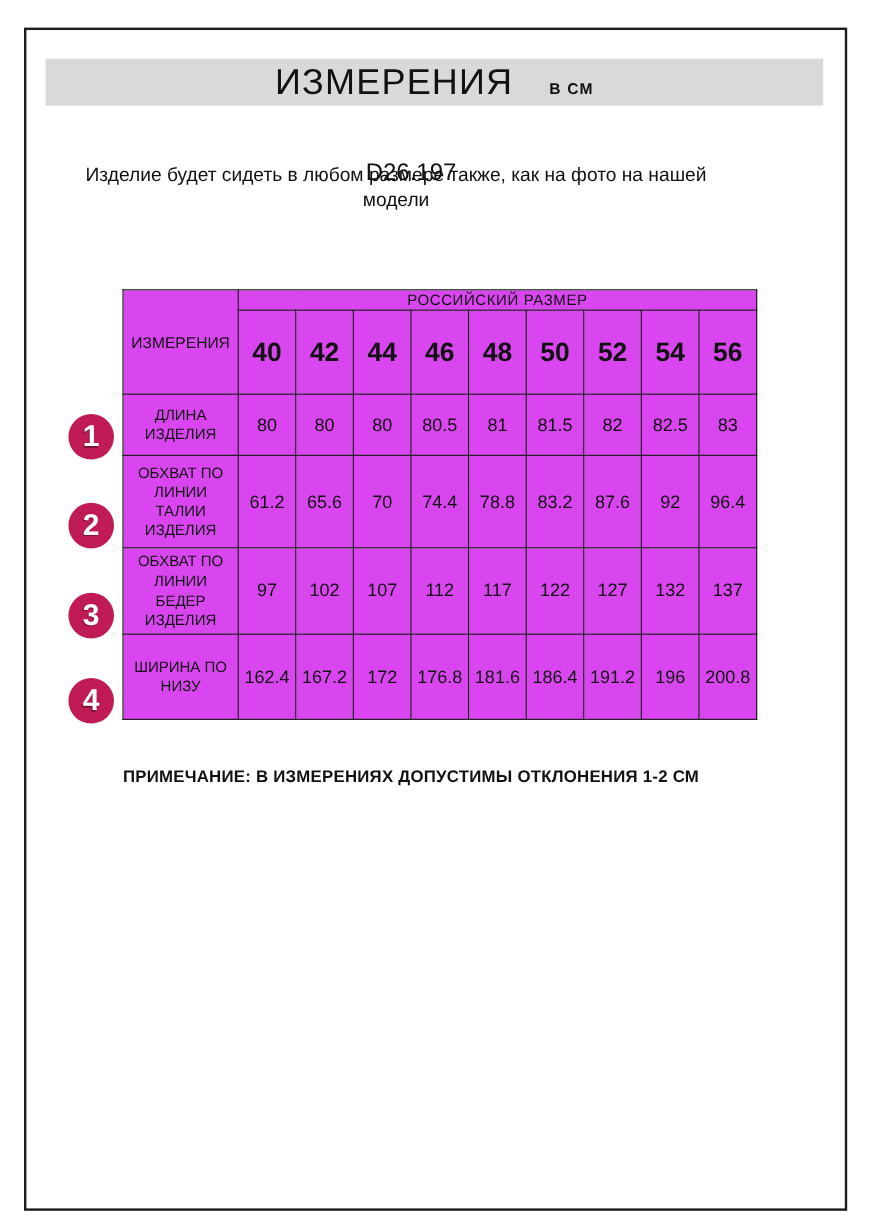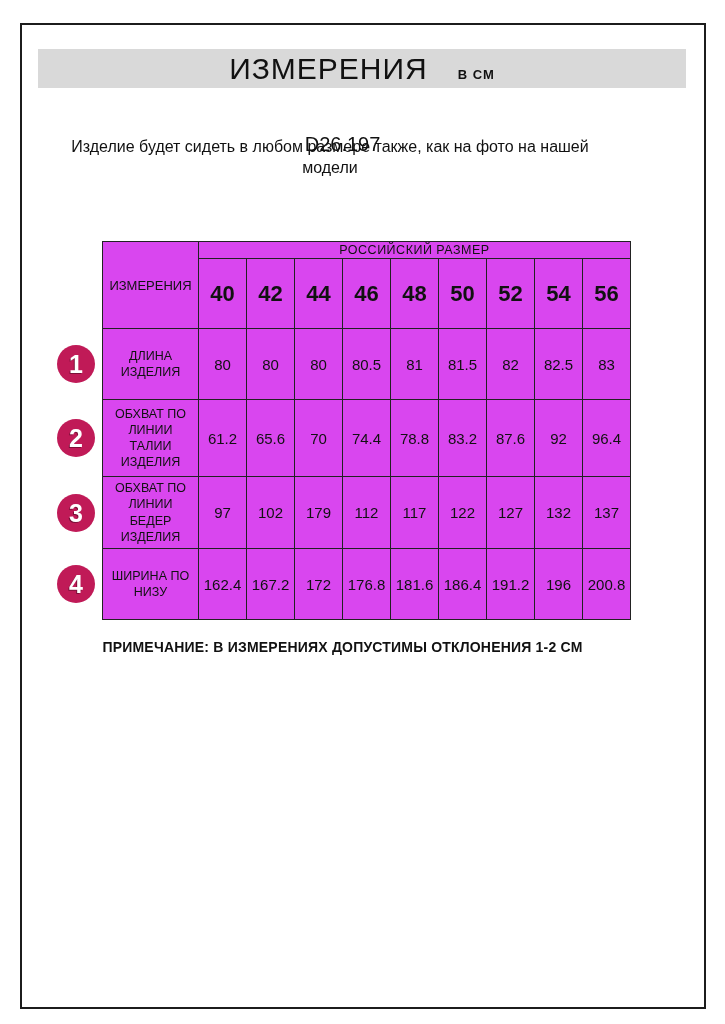--- a/index.html
+++ b/index.html
@@ -153,21 +153,21 @@
         <th class="size-cell">44</th>
         <th class="size-cell">46</th>
         <th class="size-cell">48</th>
         <th class="size-cell">50</th>
         <th class="size-cell">52</th>
         <th class="size-cell">54</th>
         <th class="size-cell">56</th>
       </tr>
   </thead>
   <tbody id="table-body">
-      <tr style="height: 71px; padding-left: 36px;">
+      <tr style="height: 51px; padding-left: 36px;">
         <th class="row-label">ДЛИНА ИЗДЕЛИЯ</th>
         <td class="value-cell">80</td>
         <td class="value-cell">80</td>
         <td class="value-cell">80</td>
         <td class="value-cell">80.5</td>
         <td class="value-cell">81</td>
         <td class="value-cell">81.5</td>
         <td class="value-cell">82</td>
         <td class="value-cell">82.5</td>
         <td class="value-cell">83</td>
@@ -181,21 +181,21 @@
         <td class="value-cell">78.8</td>
         <td class="value-cell">83.2</td>
         <td class="value-cell">87.6</td>
         <td class="value-cell">92</td>
         <td class="value-cell">96.4</td>
       </tr>
       <tr style="height: 72px;">
         <th class="row-label">ОБХВАТ ПО ЛИНИИ БЕДЕР ИЗДЕЛИЯ</th>
         <td class="value-cell">97</td>
         <td class="value-cell">102</td>
-        <td class="value-cell">179</td>
+        <td class="value-cell">107</td>
         <td class="value-cell">112</td>
         <td class="value-cell">117</td>
         <td class="value-cell">122</td>
         <td class="value-cell">127</td>
         <td class="value-cell">132</td>
         <td class="value-cell">137</td>
       </tr>
       <tr style="height: 71px;">
         <th class="row-label">ШИРИНА ПО НИЗУ</th>
         <td class="value-cell">162.4</td>

